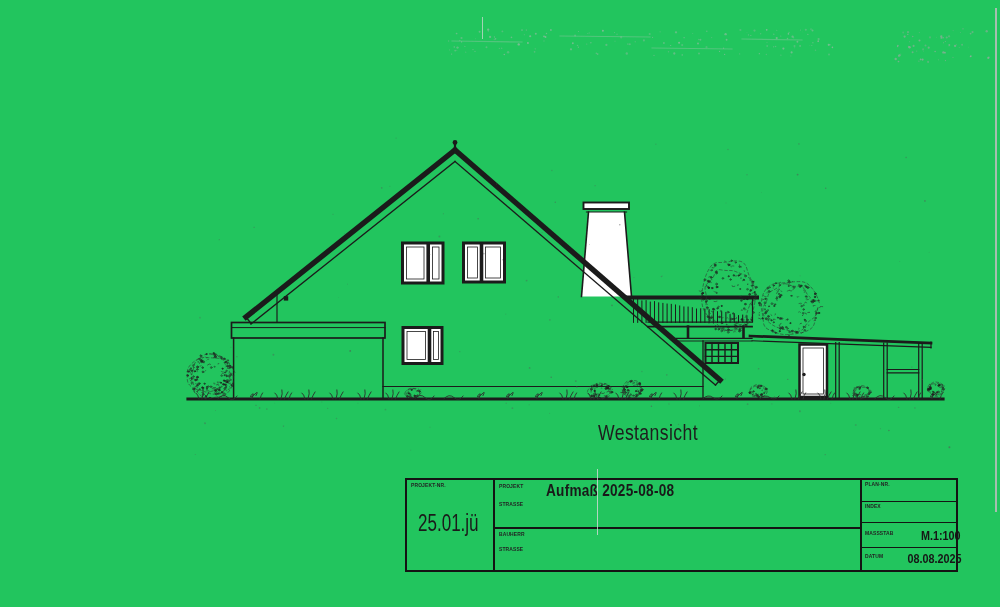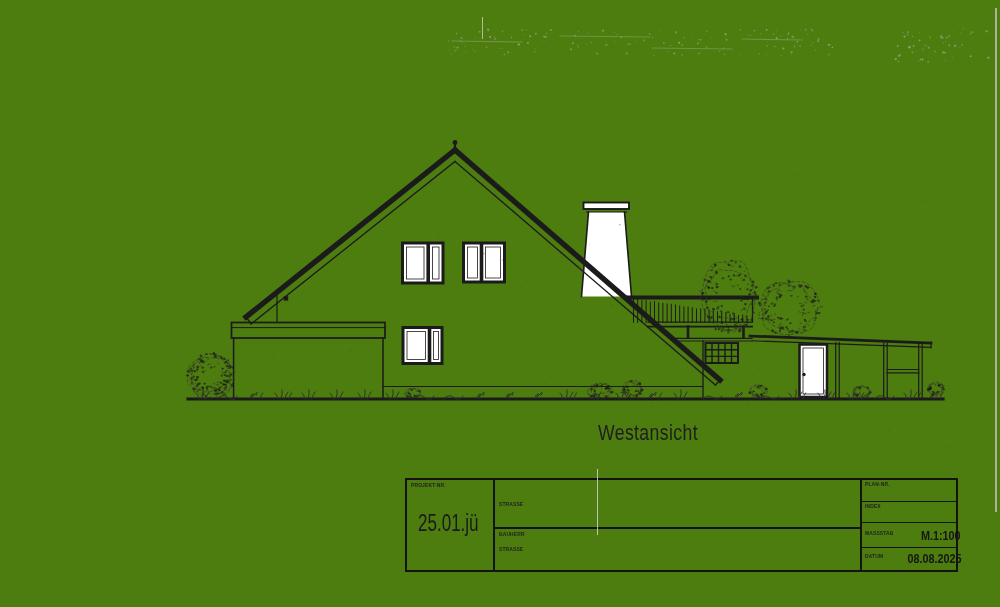--- a/index.html
+++ b/index.html
@@ -1,17 +1,17 @@
 <!DOCTYPE html>
 <html><head>
 <meta charset="utf-8">
 <style>
   html,body{margin:0;padding:0;background:#ffffff;}
   .page{
-    position:relative;width:1000px;height:607px;background:#4d7c0f;overflow:hidden;
+    position:relative;width:1000px;height:607px;background:#22c55e;overflow:hidden;
     font-family:"Liberation Sans", sans-serif;color:#1b1b1b;
   }
   svg.dwg{position:absolute;left:0;top:0;width:1000px;height:607px;}
   
   .caption{
     position:absolute;left:598px;top:420px;font-size:22px;font-weight:400;color:#1e1e1e;
     transform:scaleX(.8);transform-origin:left top;letter-spacing:.5px;white-space:nowrap;
   }
   
   .tblock{position:absolute;left:405px;top:478px;width:553px;height:94px;
@@ -1196,20 +1196,24 @@
 
   <div class="caption">Westansicht</div>
 
   <div class="tblock">
     <div class="tb-left">
       <span class="lbl">PROJEKT-NR.</span>
       <div class="big-no">25.01.jü</div>
     </div>
     <div class="tb-mid">
       <div class="tb-mid-top">
+        <div class="proj-row">
+          <span class="lbl">PROJEKT</span>
+          <span class="val-projekt">Aufmaß 2025-08-08</span>
+        </div>
         <span class="lbl strasse1">STRASSE</span>
       </div>
       <div class="tb-mid-bot">
         <span class="lbl b1">BAUHERR</span>
         <span class="lbl b2">STRASSE</span>
       </div>
     </div>
     <div class="tb-right">
       <div class="tr-row r1">
         <span class="lbl">PLAN-NR.</span>

